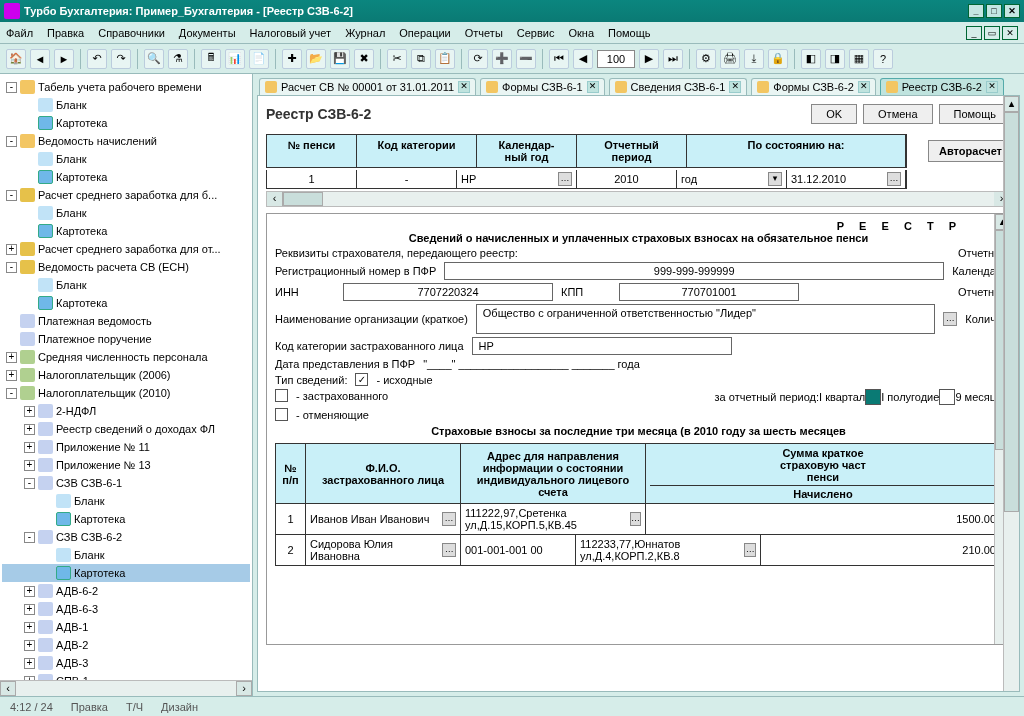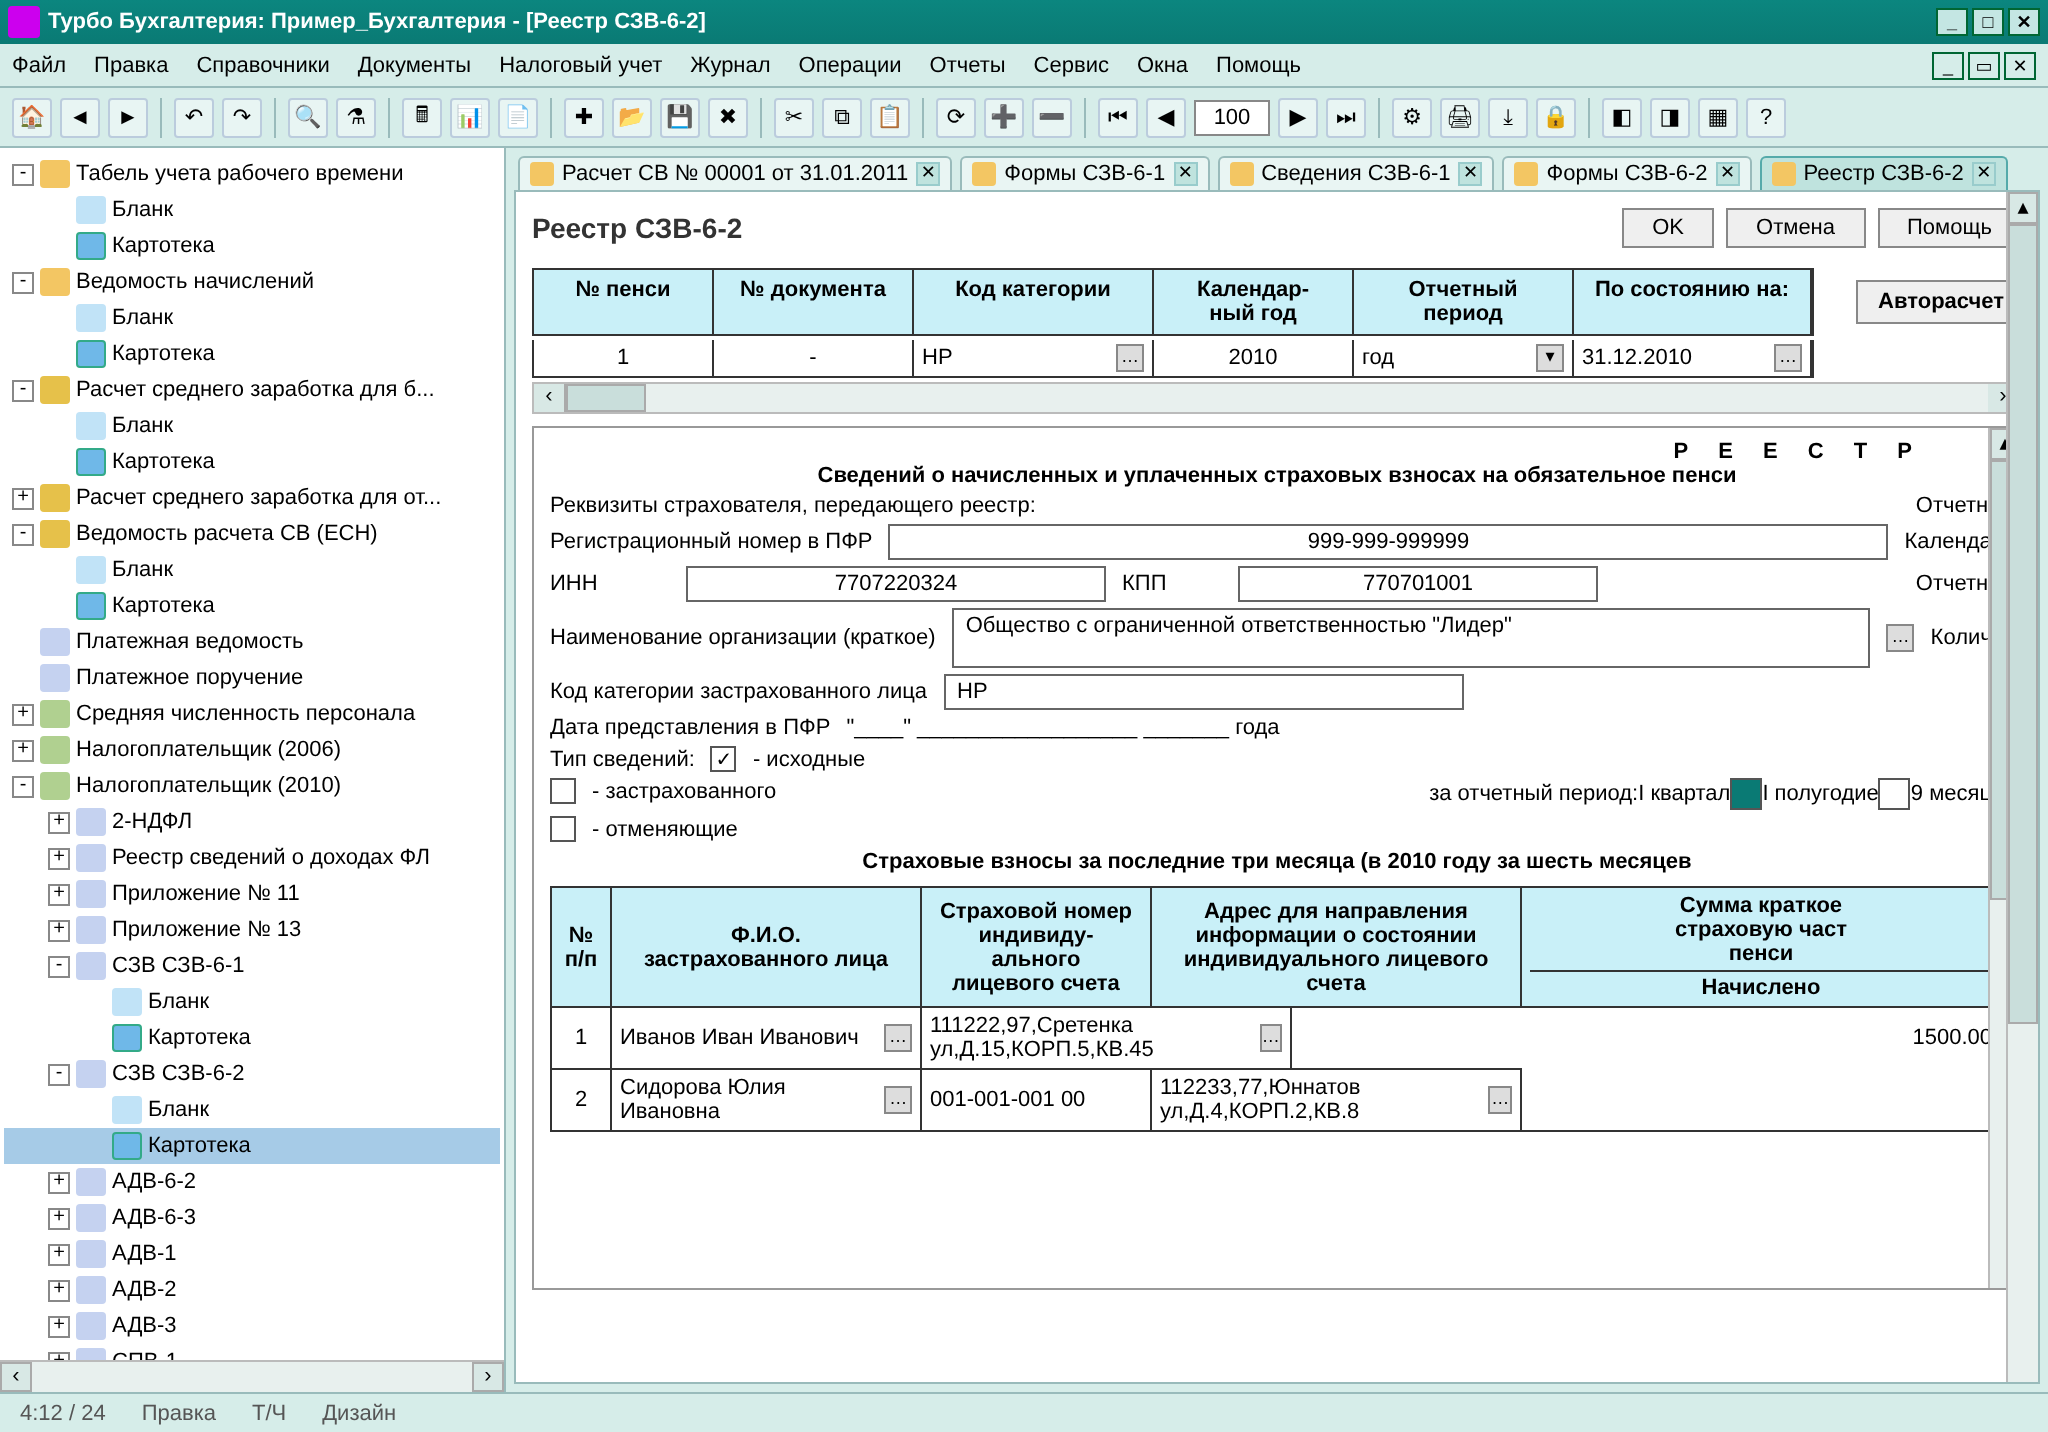--- a/index.html
+++ b/index.html
@@ -403,21 +403,20 @@
         <div class="form-btns">
           <button class="btn">OK</button>
           <button class="btn">Отмена</button>
           <button class="btn">Помощь</button>
         </div>
       </div>
       <div class="auxbox">Авторасчет</div>
 
       <div class="htable">
         <div class="hcell" style="width:90px">№ пенси</div>
-        <div class="hcell" style="width:100px">№ документа</div>
         <div class="hcell" style="width:120px">Код категории</div>
         <div class="hcell" style="width:100px;white-space:pre-line">Календар-
 ный год</div>
         <div class="hcell" style="width:110px;white-space:pre-line">Отчетный
 период</div>
         <div class="hcell" style="flex:1">По состоянию на:</div>
       </div>
       <div class="hrow2">
         <div class="hcell2" style="width:90px">
             <span>1</span>
@@ -510,24 +509,20 @@
         </div>
 
         <div style="text-align:center;font-weight:bold;margin-top:4px">Страховые взносы за последние три месяца (в 2010 году за шесть месяцев</div>
 
         <div class="dtable">
           <div class="drow">
             <div class="dh c-n" style="white-space:pre-line">№
 п/п</div>
             <div class="dh c-fio" style="white-space:pre-line">Ф.И.О.
 застрахованного лица</div>
-            <div class="dh c-sn" style="white-space:pre-line">Страховой номер
-индивиду-
-ального
-лицевого счета</div>
             <div class="dh c-adr" style="white-space:pre-line">Адрес для направления
 информации о состоянии
 индивидуального лицевого счета</div>
             <div class="dh c-sum" style="white-space:pre-line;flex-direction:column">
               <span style="white-space:pre-line">Сумма краткое
 страховую част
 пенси</span>
               <div style="border-top:1px solid #333;width:100%;margin-top:2px;padding-top:2px">Начислено</div>
             </div>
           </div>
@@ -536,20 +531,21 @@
                 <div class="dc c-n" style="justify-content:center">1</div>
                 <div class="dc c-fio">Иванов Иван Иванович <span class="mini" style="margin-left:auto">…</span></div>
                 <div class="dc c-adr">111222,97,Сретенка ул,Д.15,КОРП.5,КВ.45 <span class="mini" style="margin-left:auto">…</span></div>
                 <div class="dc c-sum" style="justify-content:flex-end">1500.00</div>
               </div>
               <div class="drow">
                 <div class="dc c-n" style="justify-content:center">2</div>
                 <div class="dc c-fio">Сидорова Юлия Ивановна <span class="mini" style="margin-left:auto">…</span></div>
                 <div class="dc c-sn">001-001-001 00</div>
                 <div class="dc c-adr">112233,77,Юннатов ул,Д.4,КОРП.2,КВ.8 <span class="mini" style="margin-left:auto">…</span></div>
+                <div class="dc c-sum" style="justify-content:flex-end">210.00</div>
               </div>
             </div>
         </div>
 
         <div class="inner-vscroll">
           <div class="sb">▴</div>
           <div class="thumb"></div>
         </div>
       </div>
 

